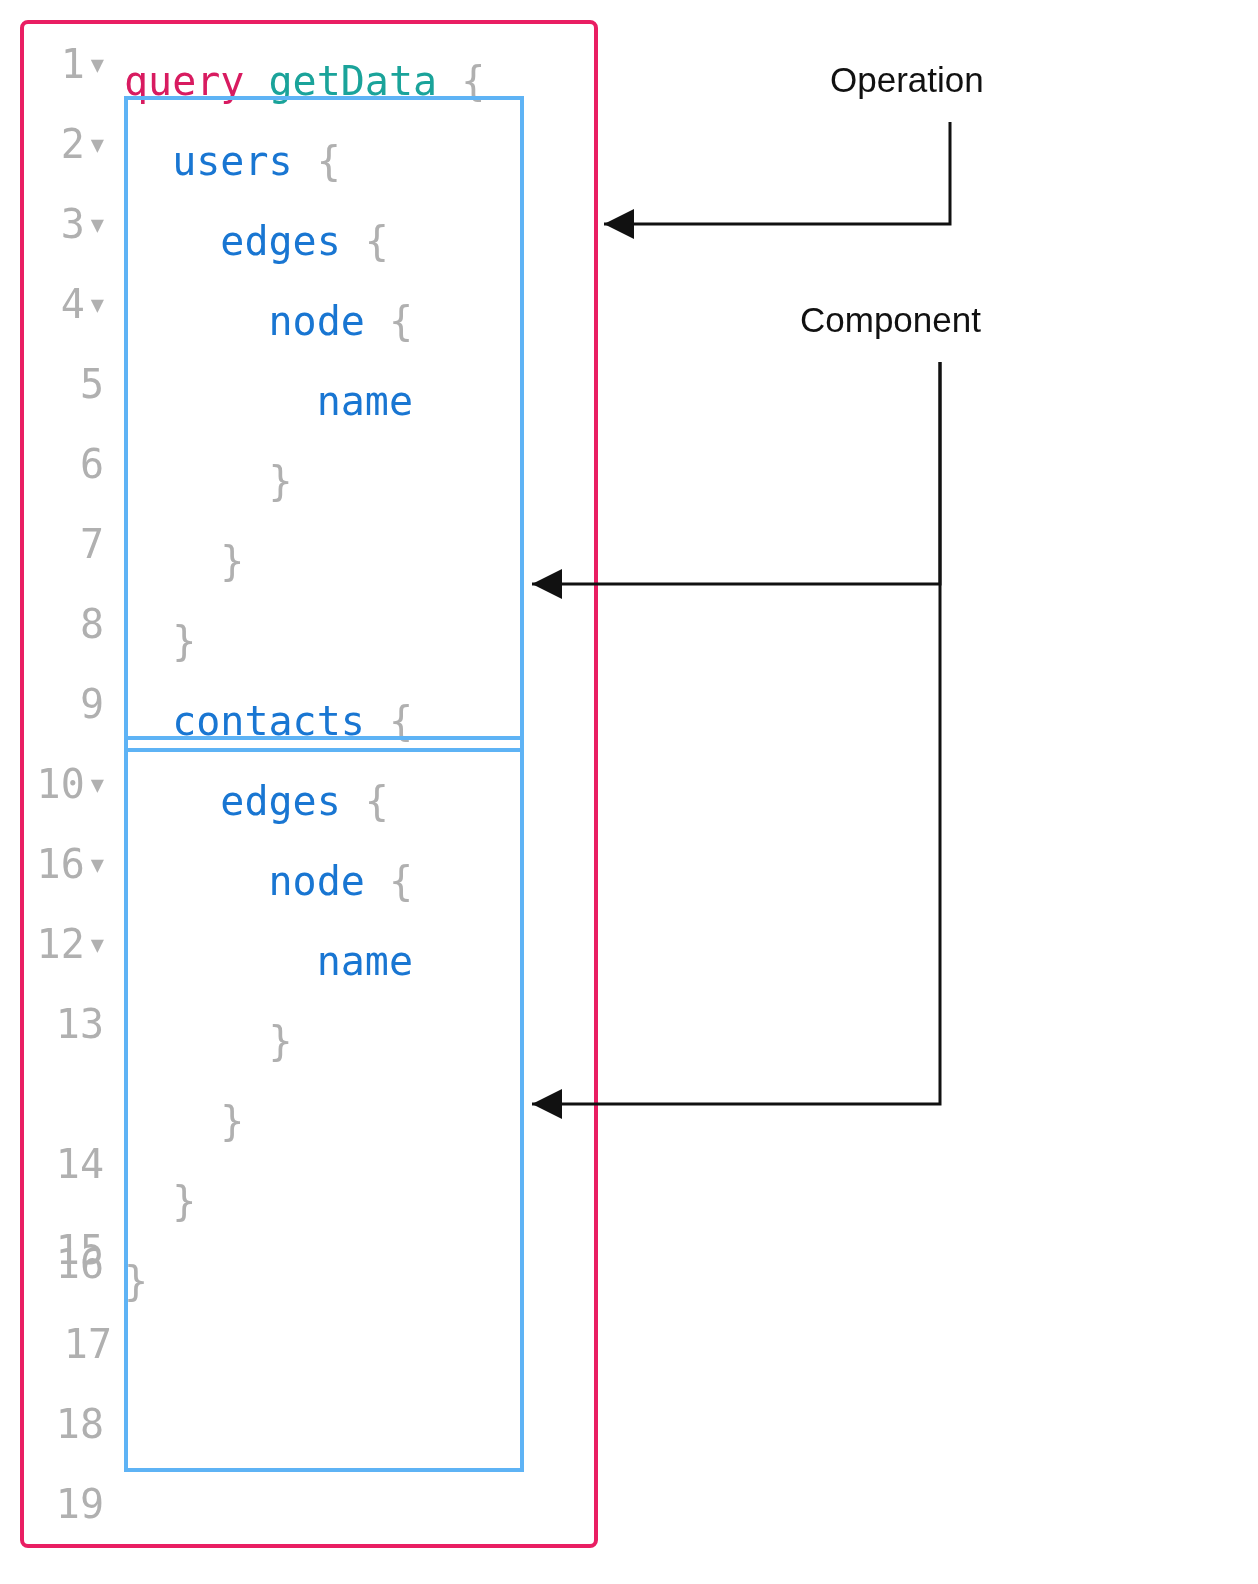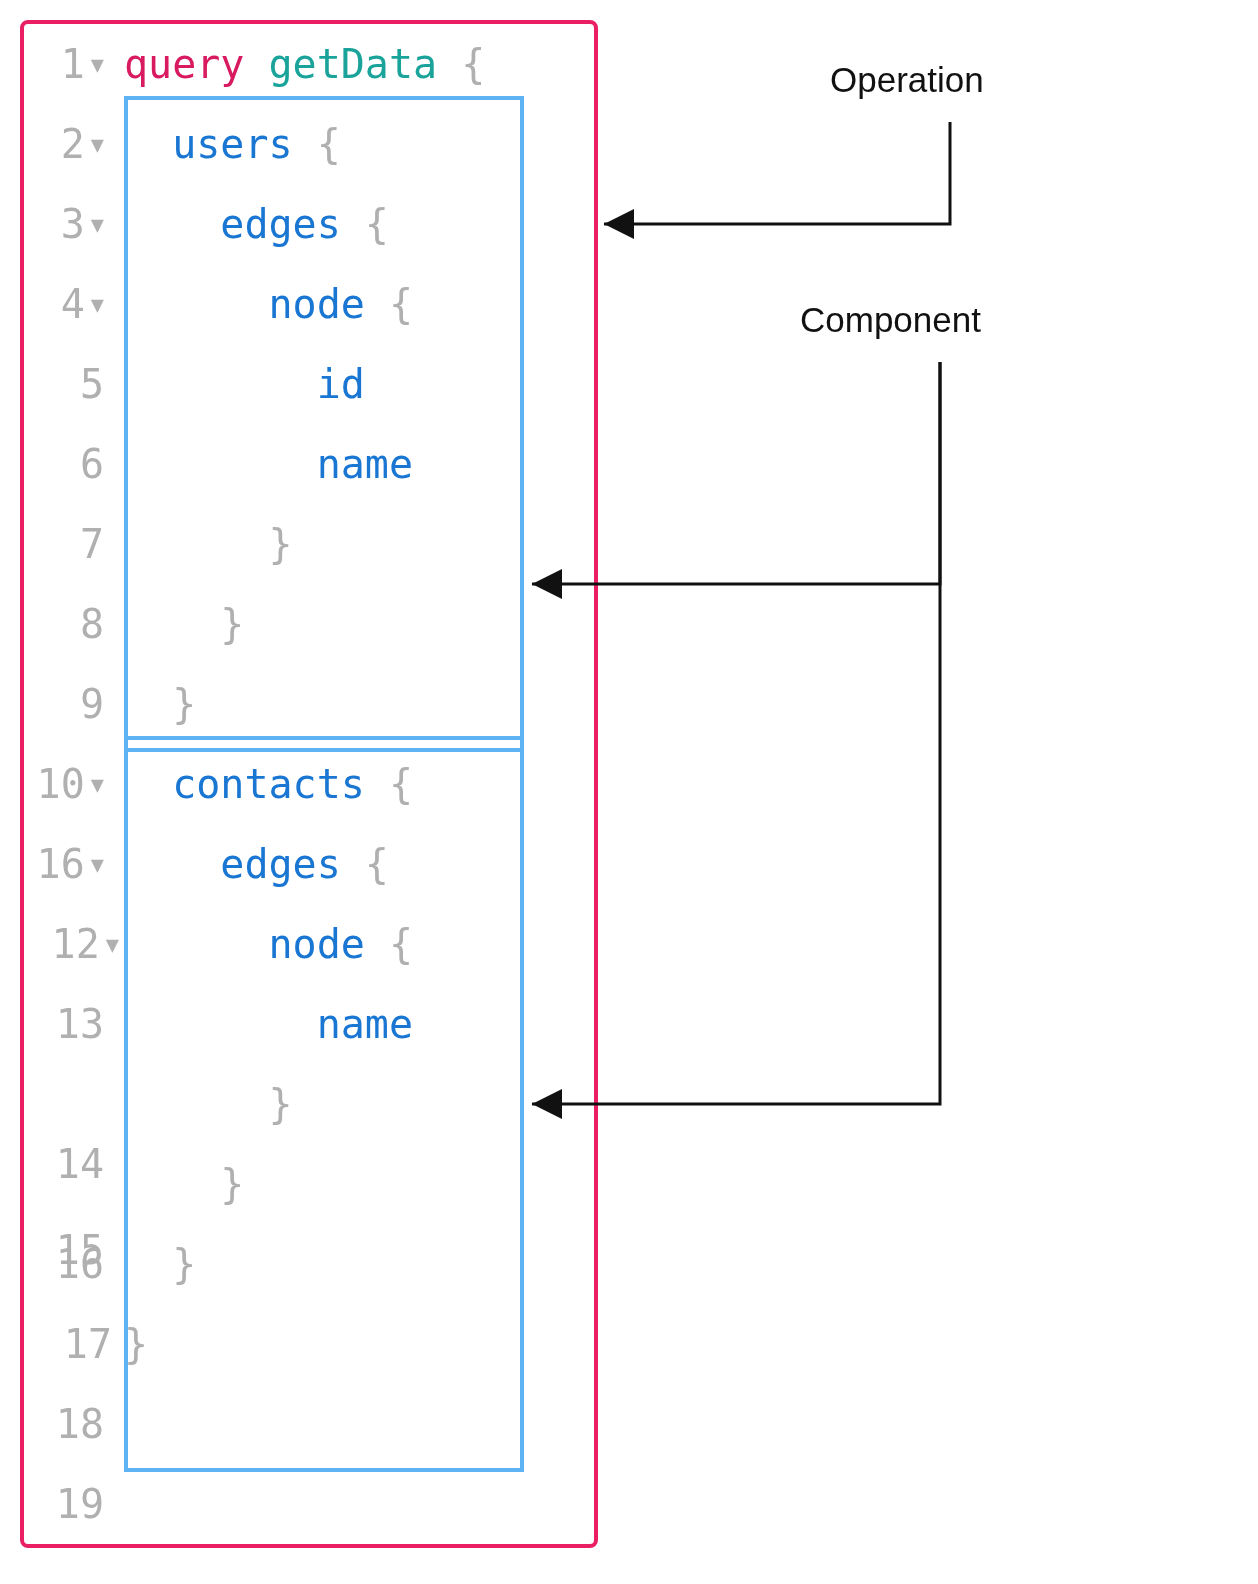--- a/index.html
+++ b/index.html
@@ -29,21 +29,21 @@
     width: 96px;
     height: 100%;
   }
   .code-col {
     margin-left: 96px;
     padding-left: 4px;
   }
   .line-row {
     height: 80px;
     display: flex;
-    align-items: center;
+    align-items: flex-end;
     font-size: 40px;
     white-space: pre;
   }
   .gutter-cell {
     position: absolute;
     left: 0;
     width: 96px;
     height: 80px;
     display: flex;
     align-items: center;
@@ -123,21 +123,21 @@
           <span class="num">9</span>
         </div>
         <div class="gutter-cell" style="top: 720px;">
           <span class="num">10</span>
           <span class="fold">▼</span>
         </div>
         <div class="gutter-cell" style="top: 800px;">
           <span class="num">16</span>
           <span class="fold">▼</span>
         </div>
-        <div class="gutter-cell" style="top: 880px; margin-left: 15px;">
+        <div class="gutter-cell" style="top: 880px;">
           <span class="num">12</span>
           <span class="fold">▼</span>
         </div>
         <div class="gutter-cell" style="top: 960px;">
           <span class="num">13</span>
         </div>
         <div class="gutter-cell" style="top: 1100px;">
           <span class="num">14</span>
         </div>
         <div class="gutter-cell" style="top: 1169px; align-items: flex-end;">
@@ -154,21 +154,20 @@
         </div>
         <div class="gutter-cell" style="top: 1440px;">
           <span class="num">19</span>
         </div>
       </div>
     <div class="code-col" id="code">
         <div class="line-row"><span class="tok-keyword">query</span><span> </span><span class="tok-name">getData</span><span> </span><span class="tok-brace">{</span></div>
         <div class="line-row"><span>  </span><span class="tok-field">users</span><span> </span><span class="tok-brace">{</span></div>
         <div class="line-row"><span>    </span><span class="tok-field">edges</span><span> </span><span class="tok-brace">{</span></div>
         <div class="line-row"><span>      </span><span class="tok-field">node</span><span> </span><span class="tok-brace">{</span></div>
-        <div class="line-row"><span>        </span><span class="tok-field">id</span></div>
         <div class="line-row"><span>        </span><span class="tok-field">name</span></div>
         <div class="line-row"><span>      </span><span class="tok-brace">}</span></div>
         <div class="line-row"><span>    </span><span class="tok-brace">}</span></div>
         <div class="line-row"><span>  </span><span class="tok-brace">}</span></div>
         <div class="line-row"><span>  </span><span class="tok-field">contacts</span><span> </span><span class="tok-brace">{</span></div>
         <div class="line-row"><span>    </span><span class="tok-field">edges</span><span> </span><span class="tok-brace">{</span></div>
         <div class="line-row"><span>      </span><span class="tok-field">node</span><span> </span><span class="tok-brace">{</span></div>
         <div class="line-row"><span>        </span><span class="tok-field">name</span></div>
         <div class="line-row"><span>      </span><span class="tok-brace">}</span></div>
         <div class="line-row"><span>    </span><span class="tok-brace">}</span></div>

